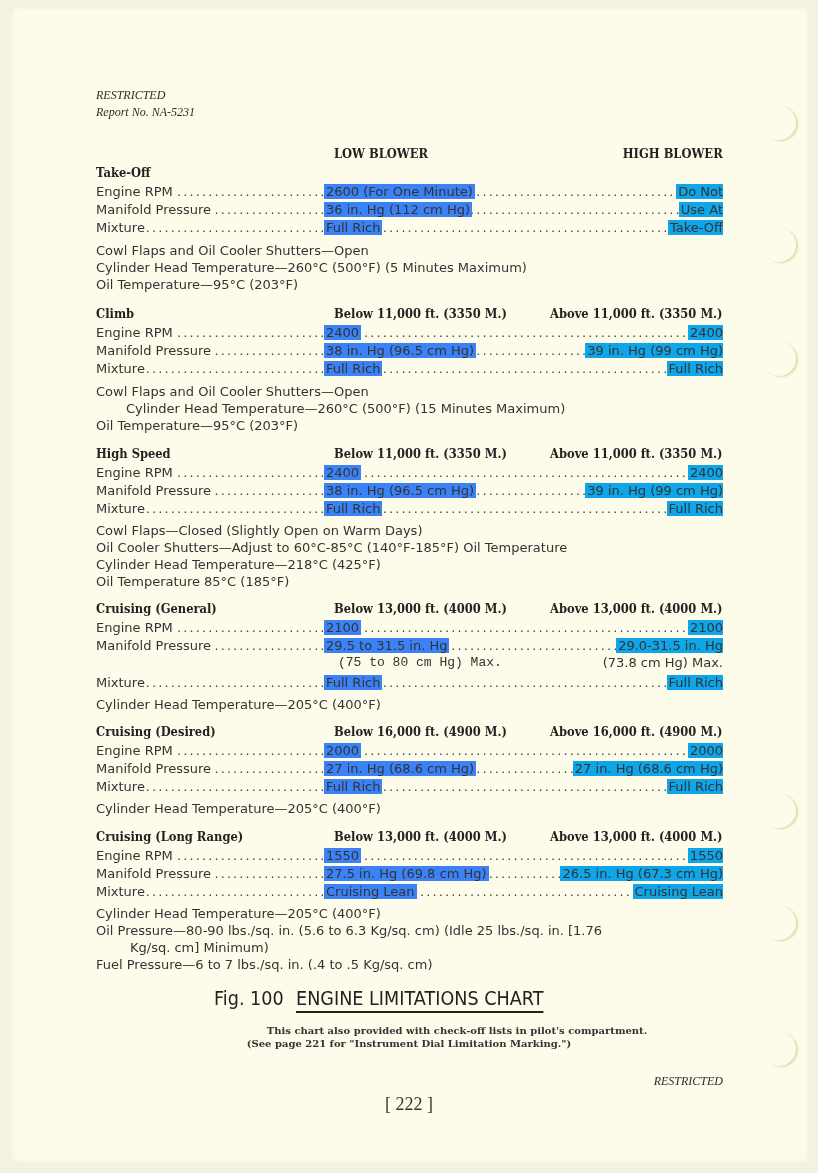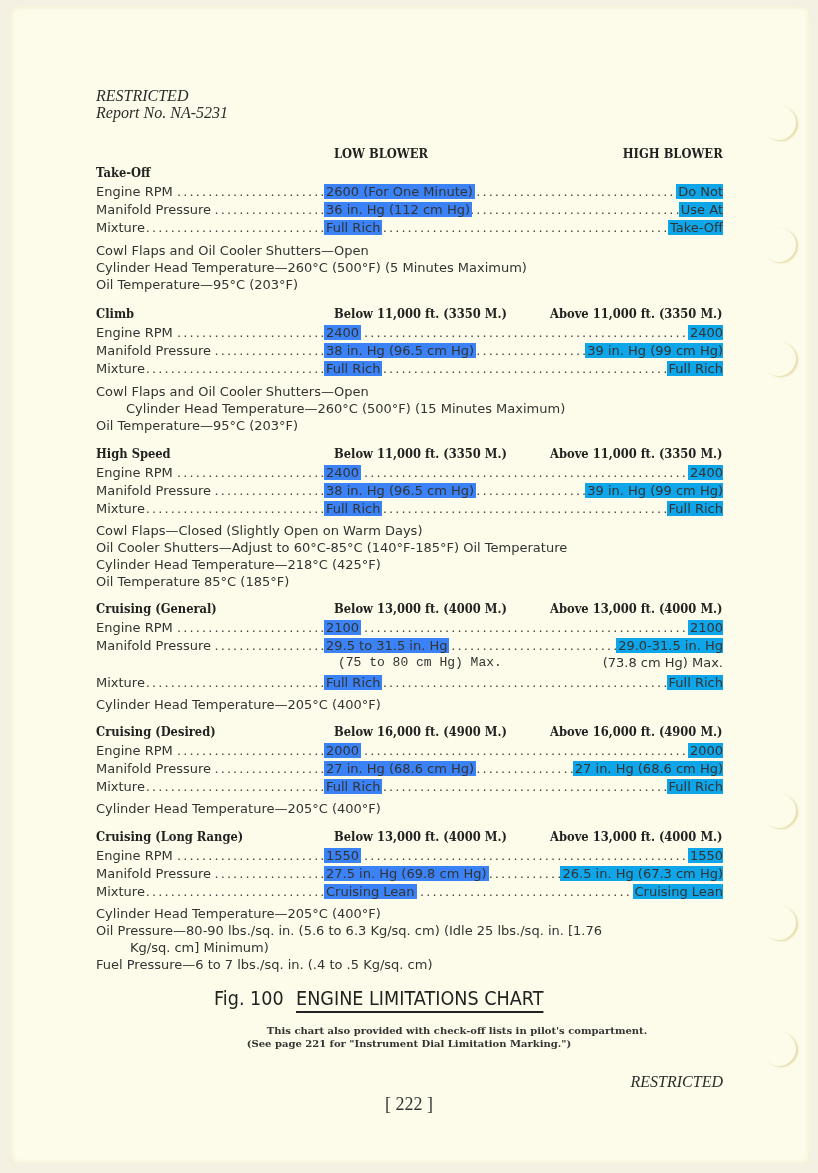--- a/index.html
+++ b/index.html
@@ -24,21 +24,21 @@
       right: 14px;
       width: 34px; height: 34px;
       border-radius: 50%;
       background: #fdfcea;
       box-shadow: 2px 1px 2px rgba(200,180,90,0.45);
     }
     .hdr-italic {
       position: absolute;
       font-family: "Liberation Serif", serif;
       font-style: italic;
-      font-size: 16px;
+      font-size: 12px;
       color: #2c2c2c;
       line-height: 17px;
     }
     .col-hdr {
       position: absolute;
       font-family: "DejaVu Serif", serif;
       font-weight: bold;
       font-size: 12.5px;
       color: #222;
       white-space: nowrap;

